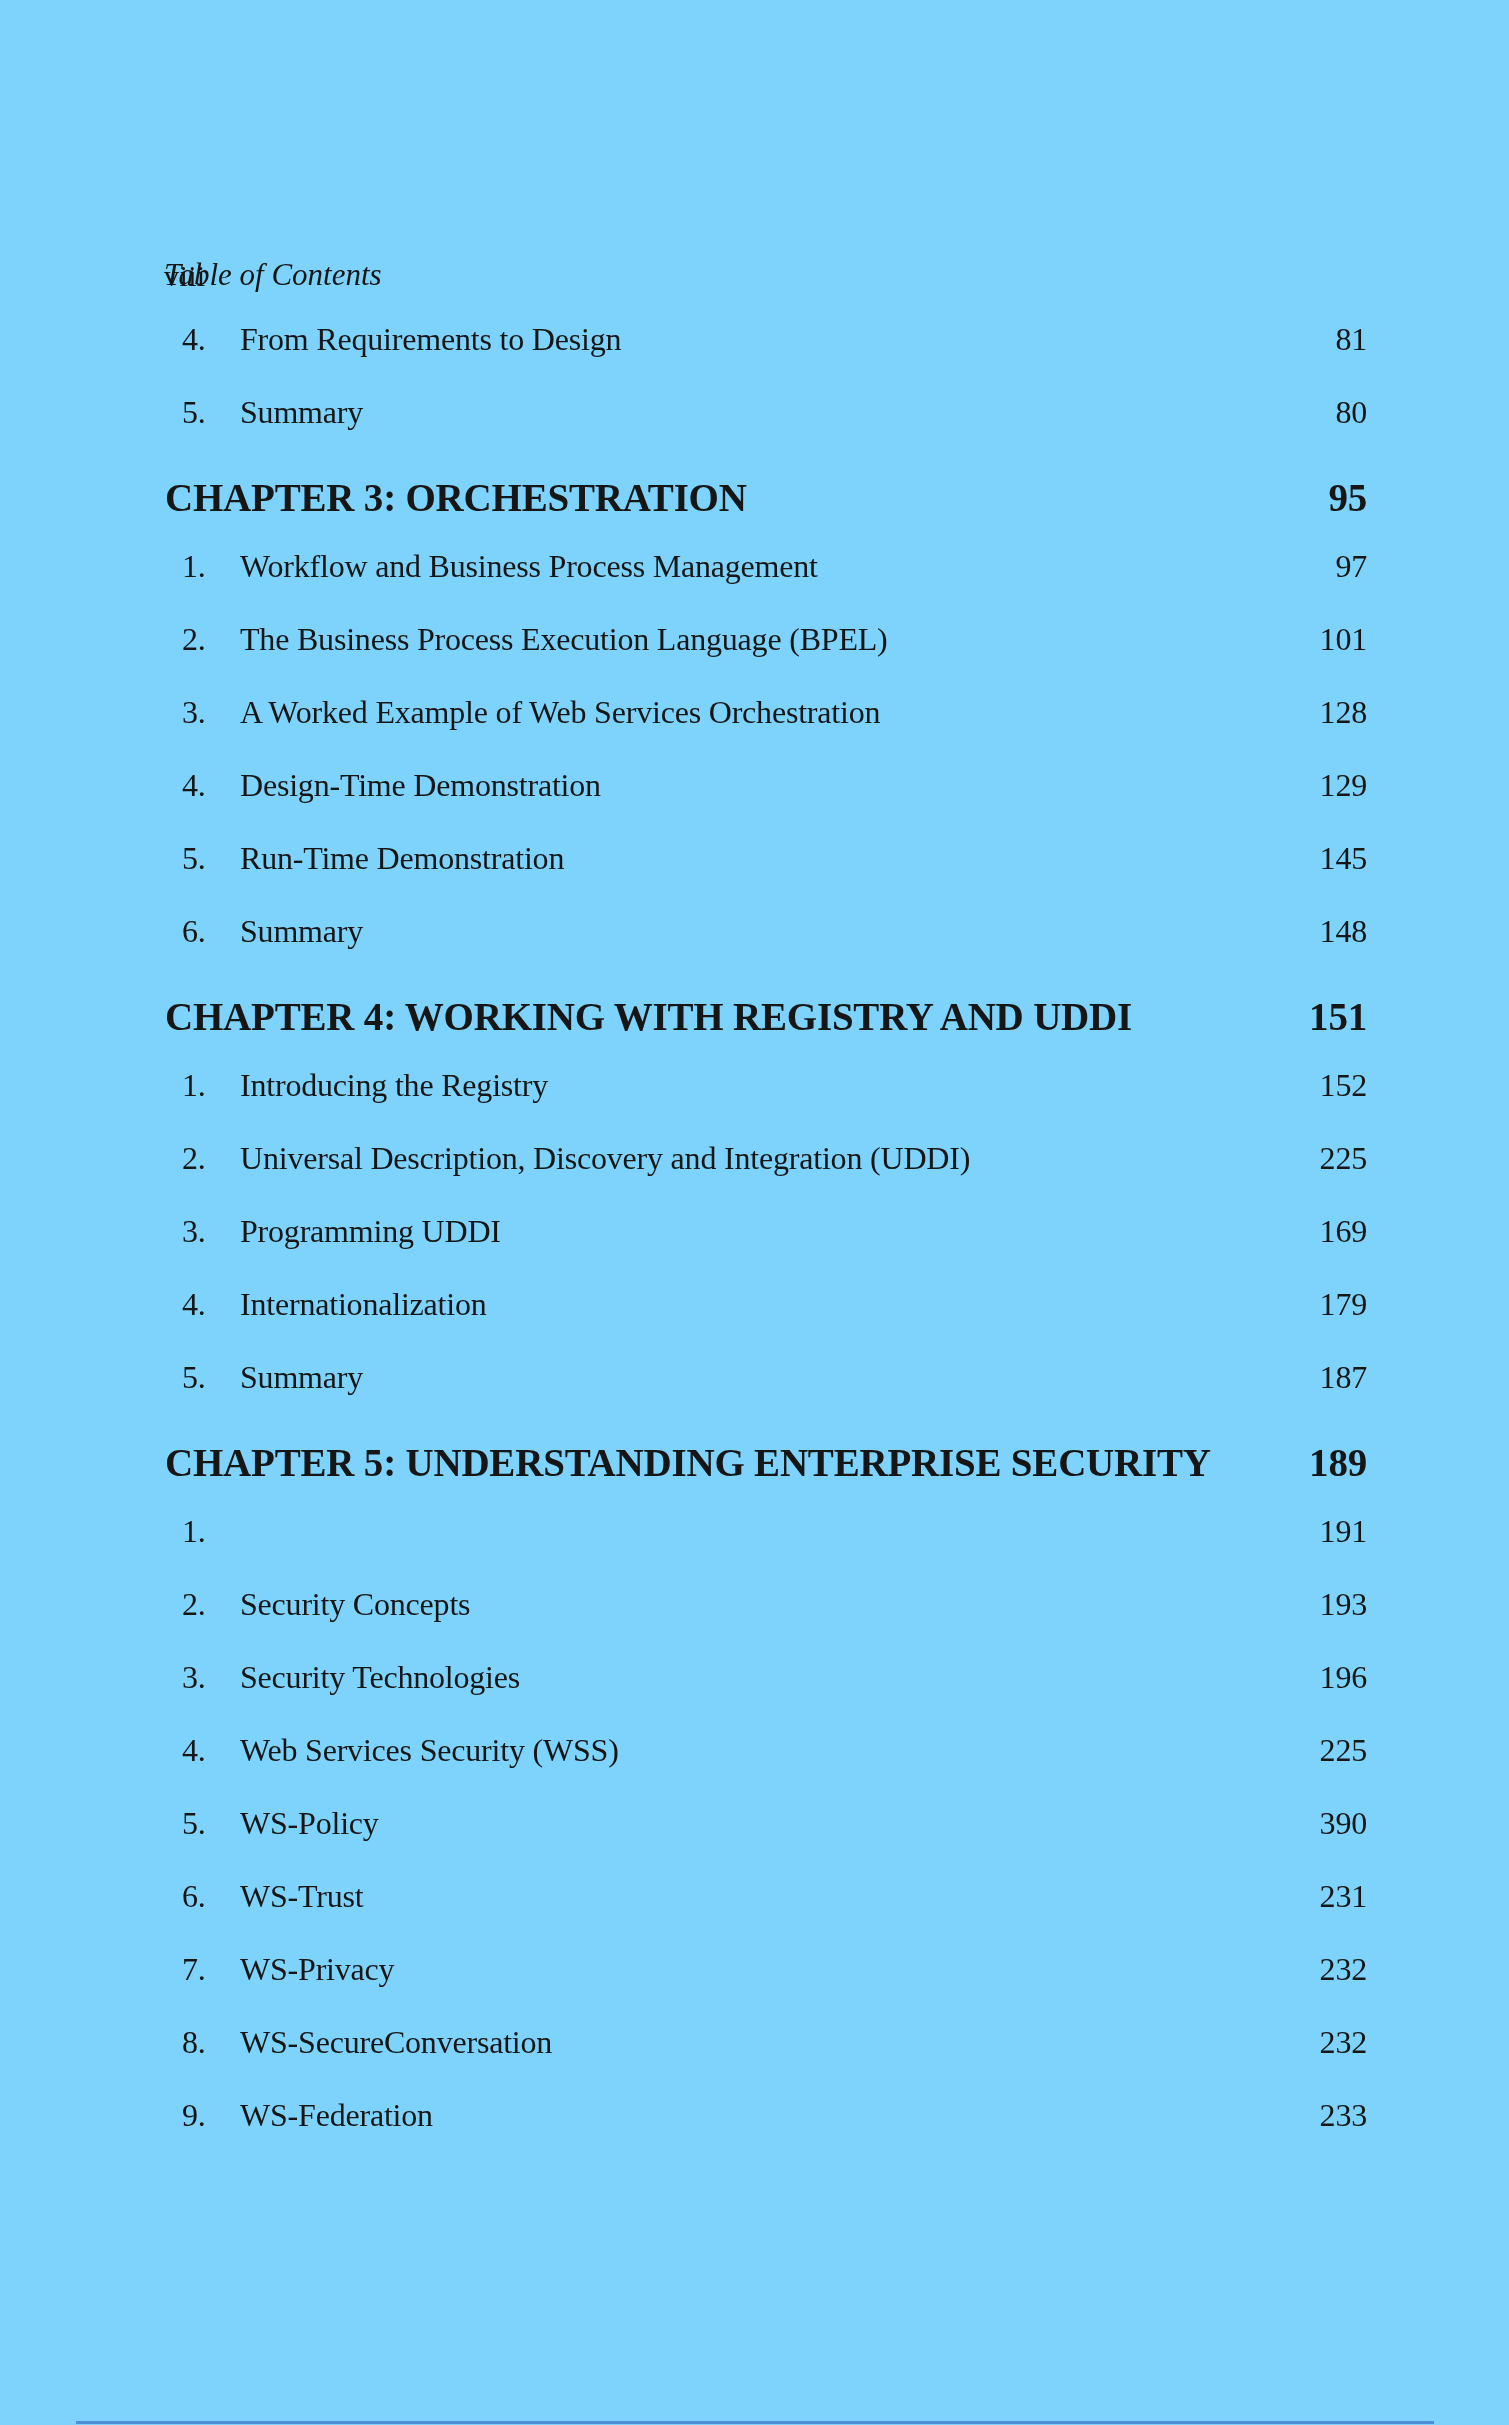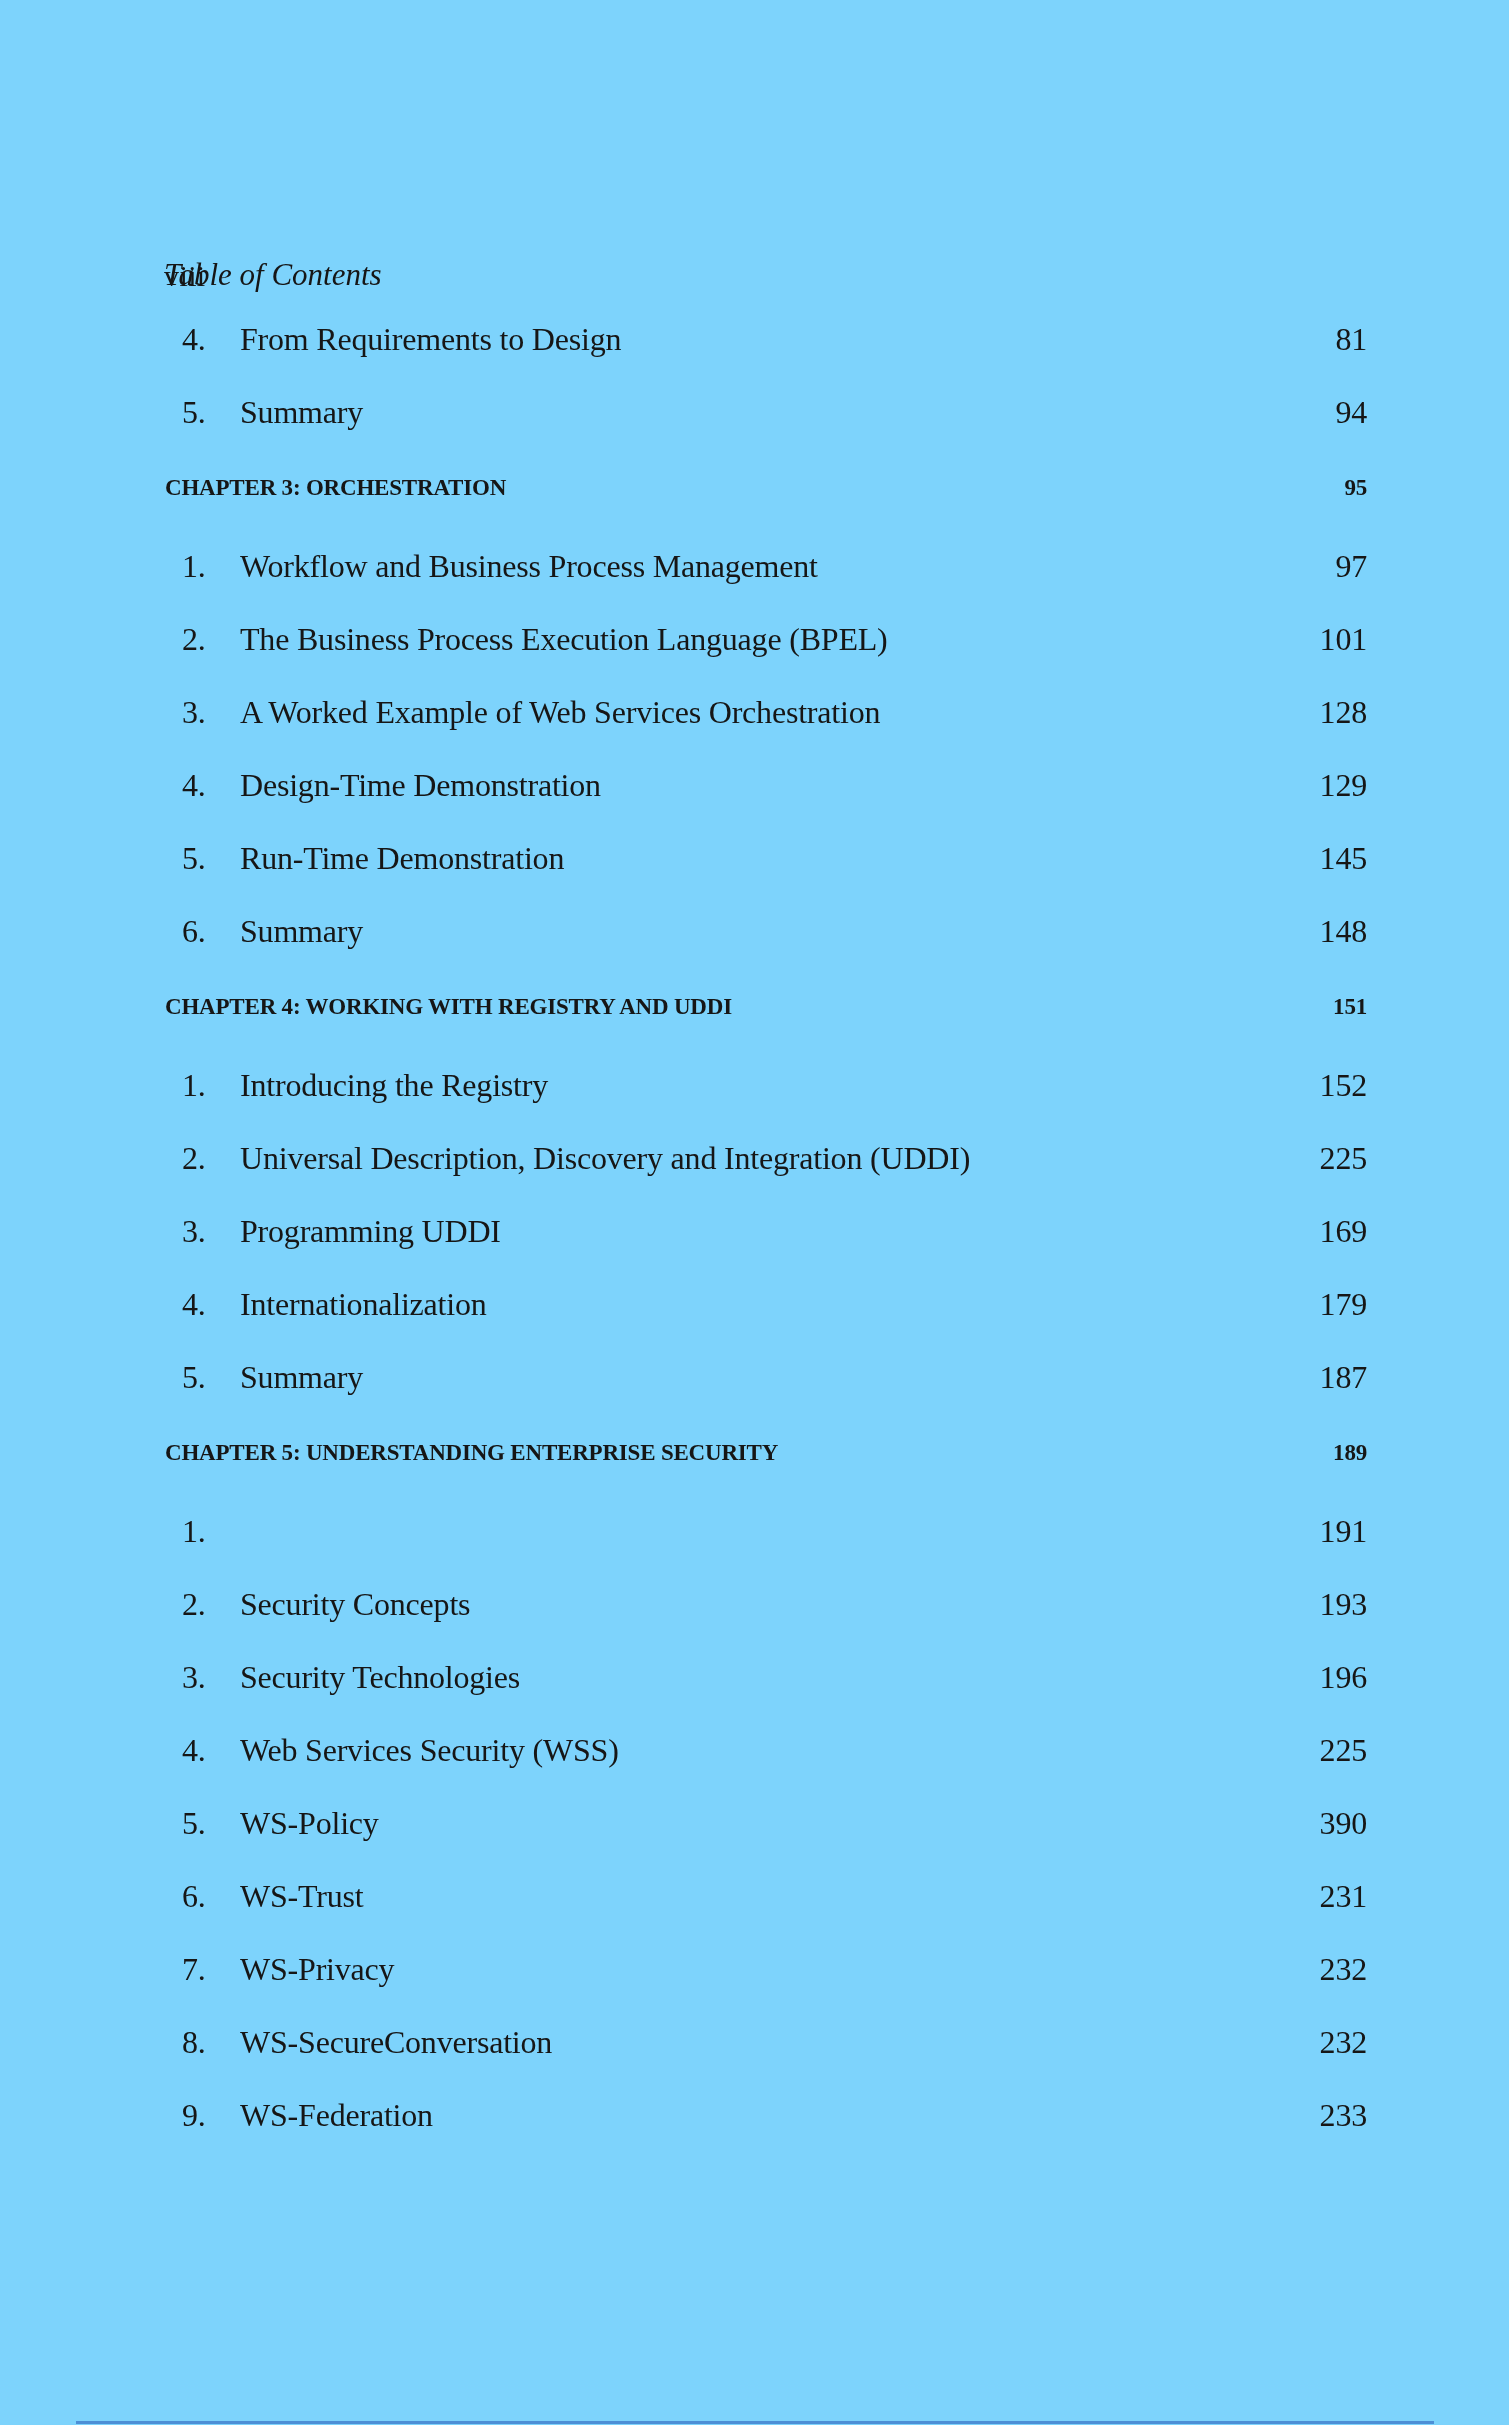--- a/index.html
+++ b/index.html
@@ -55,21 +55,21 @@
   }
   .row.item {
     padding-left: 17px;
   }
   .row.item .num {
     width: 58px;
     flex: 0 0 58px;
   }
   .row.chapter {
     font-weight: bold;
-    font-size: 23px;
+    font-size: 39px;
     margin-top: 8px;
   }
   .pg {
     margin-left: auto;
     text-align: center;
   }
   .bottom-rule {
     position: absolute;
     left: 76px;
     width: 1358px;
@@ -90,21 +90,21 @@
   <div class="toc" id="toc">
   <div class="row item">
     <span class="num">4.</span>
     <span class="title">From Requirements to Design</span>
     <span class="pg">81</span>
   </div>
 
   <div class="row item">
     <span class="num">5.</span>
     <span class="title">Summary</span>
-    <span class="pg">94</span>
+    <span class="pg">80</span>
   </div>
 
   <div class="row chapter">
     <span class="title">CHAPTER 3: ORCHESTRATION</span>
     <span class="pg">95</span>
   </div>
 
   <div class="row item">
     <span class="num">1.</span>
     <span class="title">Workflow and Business Process Management</span>

